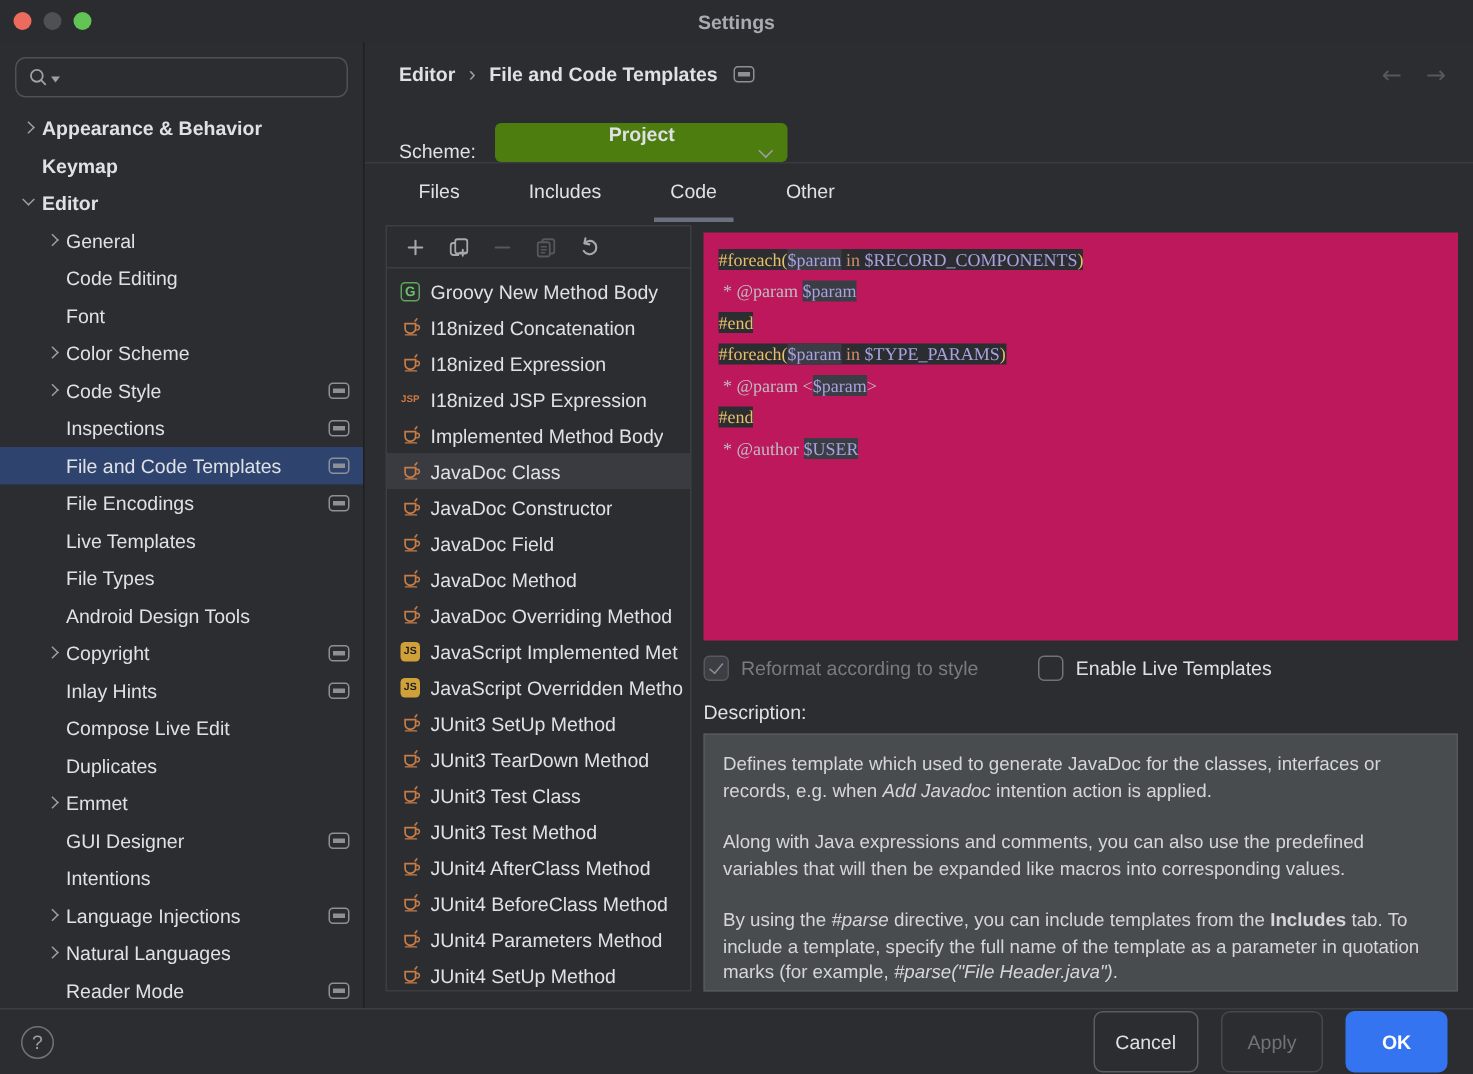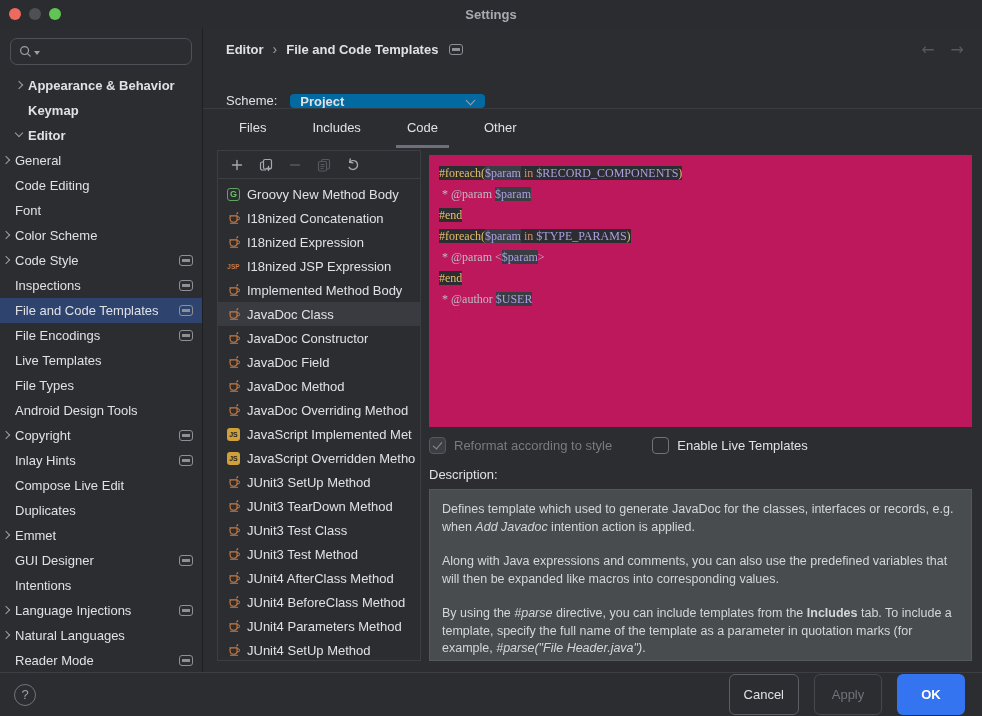--- a/index.html
+++ b/index.html
@@ -9,49 +9,49 @@
     font-family:"Liberation Sans", sans-serif;
     font-size:13px; overflow:hidden; position:relative;
   }
   
   .titlebar { height:28px; display:flex; align-items:center; position:relative; background:#2A2C2F; }
   .traffic { display:flex; gap:8px; padding-left:9px; }
   .light { width:12px; height:12px; border-radius:50%; }
   .win-title { position:absolute; left:0; right:0; text-align:center; font-weight:bold; color:#A8ABB2; }
   
   .middle { display:flex; height:644px; }
-  .sidebar { width:203px; border-right:1px solid #1E1F22; display:flex; flex-direction:column; overflow:hidden; }
+  .sidebar { width:243px; border-right:1px solid #1E1F22; display:flex; flex-direction:column; overflow:hidden; }
   .searchbox { margin:10px 10px 8px 10px; height:27px; flex:0 0 27px; border:1px solid #4E5157; border-radius:7px;
                display:flex; align-items:center; padding:0 7px; gap:1px; }
   .tri { width:0; height:0; border-left:3.5px solid transparent; border-right:3.5px solid transparent; border-top:4px solid #9DA0A8; margin-top:3px; }
   .tree { flex:1; overflow:hidden; }
   .tree-row { height:25px; display:flex; align-items:center; padding-right:9px; cursor:default; }
   .tree-row.lvl0 { padding-left:13px; }
-  .tree-row.lvl1 { }
+  .tree-row.lvl1 { padding-left:29px; }
   .tree-row.bold { font-weight:bold; }
   .tree-row.selected { background:#2E436E; }
   .chev { width:15px; flex:0 0 15px; height:12px; position:relative; }
   .chev::after { content:''; position:absolute; top:2px; left:3px; width:5px; height:5px;
                  border-right:1.5px solid #9DA0A8; border-bottom:1.5px solid #9DA0A8; }
   .chev.right::after { transform:rotate(-45deg); }
   .chev.down::after  { transform:rotate(45deg); top:0px; }
   .chev.none::after { display:none; }
   .tree-label { flex:1; white-space:nowrap; overflow:hidden; }
   .mini-icon { width:14px; height:11px; flex:0 0 14px; border:1px solid #8E9096; border-radius:3px; position:relative; }
   .mini-icon::after { content:''; position:absolute; left:2px; right:2px; top:3px; height:3px; background:#8E9096; }
   
   .content { flex:1; display:flex; flex-direction:column; overflow:hidden; min-width:0; }
   .crumb-row { height:42px; flex:0 0 42px; display:flex; align-items:center; padding:0 18px 0 23px; gap:9px; }
   .crumb { font-weight:bold; }
   .crumb-sep { color:#9DA0A8; font-size:14px; }
   .crumb-icon { margin-left:2px; }
   .nav-arrows { margin-left:auto; display:flex; gap:16px; color:#55585E; font-size:16px; font-family:"DejaVu Sans",sans-serif; }
   .scheme-row { height:38px; flex:0 0 38px; display:flex; align-items:flex-end; padding-left:23px; gap:13px; }
-  .select { width:195px; height:14px; background:#0369a1; border-radius:4px; display:flex; align-items:center;
-            padding:0 10px; font-weight:bold; cursor:default; }
+  .select { width:195px; height:26px; background:#4d7c0f; border-radius:4px; display:flex; align-items:center;
+            padding:0 10px; font-weight:bold; cursor:default;flex-direction:column; }
   .sel-chev { margin-left:auto; width:8px; height:8px; position:relative; }
   .sel-chev::after { content:''; position:absolute; top:0; left:0; width:6px; height:6px;
                      border-right:1.5px solid #9DA0A8; border-bottom:1.5px solid #9DA0A8; transform:rotate(45deg); }
   .hsep { height:1px; flex:0 0 1px; background:#393B40; }
   .tabs-row { height:39px; flex:0 0 39px; display:flex; align-items:flex-end; padding-left:25px; gap:24px; }
   .tab { padding:0 11px 10px 11px; border-bottom:3px solid transparent; cursor:default; }
   .tab.selected { border-bottom-color:#6C707E; }
   
   .panels { flex:1; display:flex; margin:2px 10px 11px 14px; gap:8px; min-height:0; }
   .list-panel { width:204px; flex:0 0 204px; border:1px solid #3C3E43; display:flex; flex-direction:column; background:#2B2D30; }

